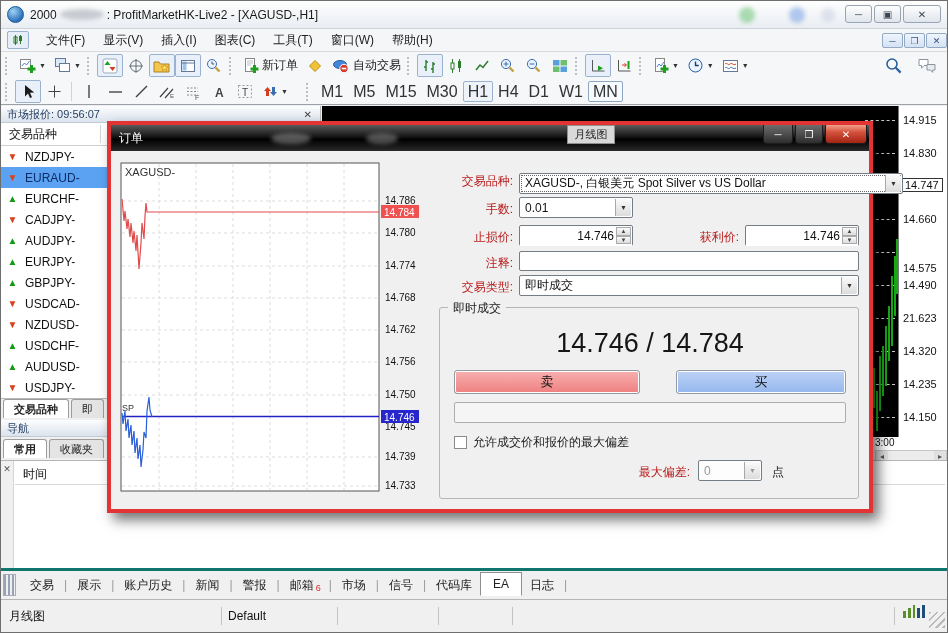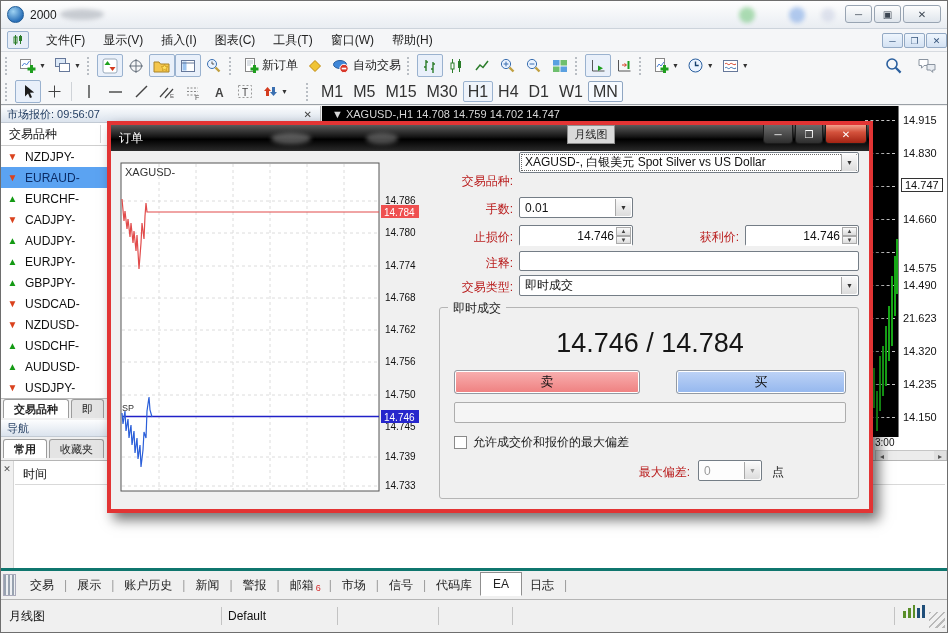--- a/index.html
+++ b/index.html
@@ -64,20 +64,21 @@
 </style>
 </head>
 <body>
 
 <div id="win">
 
   <div id="titlebar" class="ab">
     <span class="logo"></span>
     <span>2000</span>
     <span class="blur1" style="display:inline-block;width:44px;height:11px;background:#c7cbd1;margin:0 3px"></span>
+    <span>: ProfitMarketHK-Live2 - [XAGUSD-,H1]</span>
     <span class="ab blur1" style="left:738px;top:6px;width:16px;height:16px;background:rgba(120,200,130,.6)"></span>
     <span class="ab blur1" style="left:788px;top:6px;width:16px;height:16px;background:rgba(130,170,230,.6)"></span>
     <span class="ab blur1" style="left:820px;top:7px;width:14px;height:14px;background:rgba(200,205,225,.5)"></span>
     <span class="ab winbtn" style="left:842px;top:4px">─</span>
     <span class="ab winbtn" style="left:871px;top:4px">▣</span>
     <span class="ab winbtn" style="left:900px;top:4px;width:38px">✕</span>
   </div>
 
   <div id="menubar" class="ab">
     <span style="width:22px;height:18px;margin:0 8px 0 6px;border:1px solid #9ab2cf;background:#e7eef8;border-radius:2px;display:flex;align-items:center;justify-content:center">
@@ -333,21 +334,20 @@
     <span class="tfbtn">M15</span>
     <span class="tfbtn">M30</span>
     <span class="tfbtn pressed">H1</span>
     <span class="tfbtn">H4</span>
     <span class="tfbtn">D1</span>
     <span class="tfbtn">W1</span>
     <span class="tfbtn hov">MN</span>
   </div>
 
   <div class="ab" style="left:321px;top:105px;width:576px;height:331px;background:#000;z-index:1">
-    <div class="ab" style="left:10px;top:2px;font-size:11px;color:#d9d9d9;white-space:nowrap">▼ XAGUSD-,H1 14.708 14.759 14.702 14.747</div>
 
     <div class="dash" style="left:543px;width:30px;top:14px"></div>
     <div class="dash" style="left:543px;width:30px;top:47px"></div>
     <div class="dash" style="left:543px;width:30px;top:80px"></div>
     <div class="dash" style="left:543px;width:30px;top:113px"></div>
     <div class="dash" style="left:543px;width:30px;top:146px"></div>
     <div class="dash" style="left:543px;width:30px;top:179px"></div>
     <div class="dash" style="left:543px;width:30px;top:212px"></div>
     <div class="dash" style="left:543px;width:30px;top:245px"></div>
     <div class="dash" style="left:543px;width:30px;top:278px"></div>
@@ -516,21 +516,21 @@
         <text x="266" y="299">14.739</text>
         <text x="266" y="328">14.733</text>
       </g>
       <rect x="262" y="44" width="38" height="13" fill="#ef5050"></rect>
       <text x="265" y="54.5" font-size="10" fill="#fff">14.784</text>
       <rect x="262" y="249" width="38" height="13" fill="#2626cc"></rect>
       <text x="265" y="259.5" font-size="10" fill="#fff">14.746</text>
     </svg>
 
     <div class="ab flabel" style="left:322px;top:48px;width:80px">交易品种:</div>
-    <div class="ab cmb" style="left:408px;top:27px;width:340px;outline:1px dotted #666;outline-offset:-3px">
+    <div class="ab cmb" style="left:408px;top:48px;width:384px;outline:1px dotted #666;outline-offset:-3px">
       <span>XAGUSD-, 白银美元 Spot Silver vs US Dollar</span>
       <span class="dd">▼</span>
     </div>
     <div class="ab flabel" style="left:322px;top:76px;width:80px">手数:</div>
     <div class="ab cmb" style="left:408px;top:72px;width:114px">
       <span>0.01</span>
       <span class="dd">▼</span>
     </div>
     <div class="ab flabel" style="left:322px;top:104px;width:80px">止损价:</div>
     <div class="ab spinbox" style="left:408px;top:100px;width:114px">

